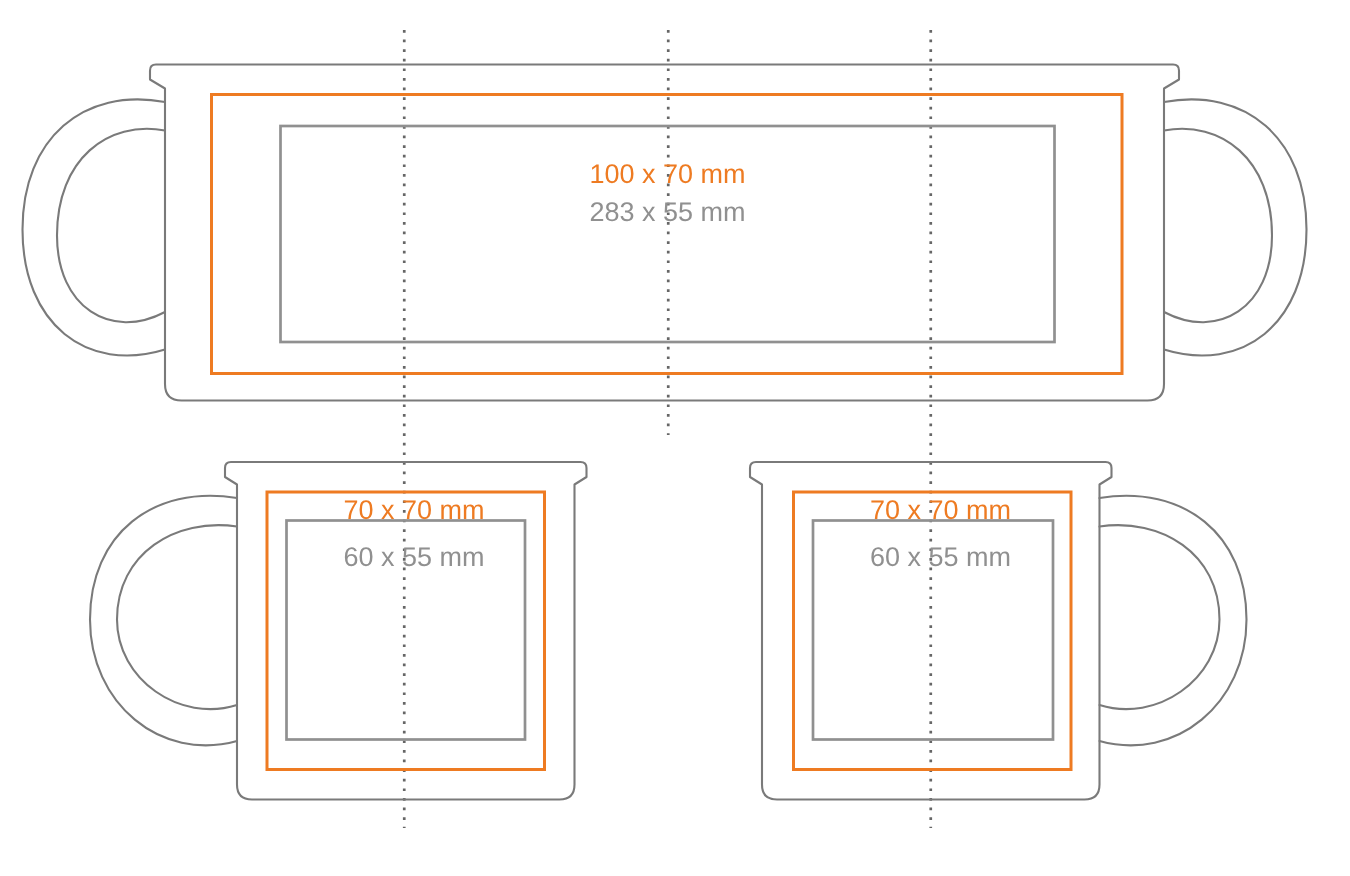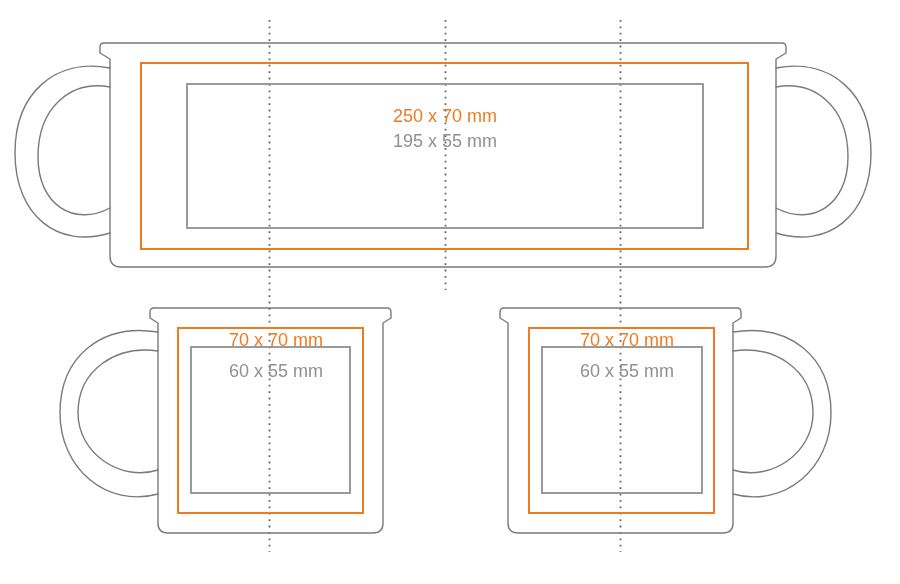--- a/index.html
+++ b/index.html
@@ -66,22 +66,22 @@
     <g>
       <path class="mug-outline" d="M 733,323 L 741,318 L 741,312 Q 741,308 737,308 L 504,308 Q 500,308 500,312 L 500,318 L 508,323
                L 508,523 Q 508,533 518,533 L 723,533 Q 733,533 733,523 Z"></path>
       <path class="mug-outline" d="M 733,332 C 789,323 831,356 831,413 C 831,469 784,508 733,494"></path>
       <path class="mug-outline" d="M 733,351 C 774,345 813,369 813,413 C 813,453 771,482 733,470"></path>
       <rect class="print-rect" x="529" y="328" width="185" height="185"></rect>
       <rect class="safe-rect" x="542" y="347" width="160" height="146"></rect>
     </g>
   </svg>
 
-  <div class="lbl print" style="left:445px;top:116px;">250 x 70 mm</div>
-  <div class="lbl safe" style="left:445px;top:141px;">195 x 55 mm</div>
+  <div class="lbl print" style="left:445px;top:116px;">100 x 70 mm</div>
+  <div class="lbl safe" style="left:445px;top:141px;">283 x 55 mm</div>
 
   <div class="lbl print" style="left:276px;top:340px;">70 x 70 mm</div>
   <div class="lbl safe" style="left:276px;top:371px;">60 x 55 mm</div>
 
   <div class="lbl print" style="left:627px;top:340px;">70 x 70 mm</div>
   <div class="lbl safe" style="left:627px;top:371px;">60 x 55 mm</div>
 
 </div>
 
 </body></html>

